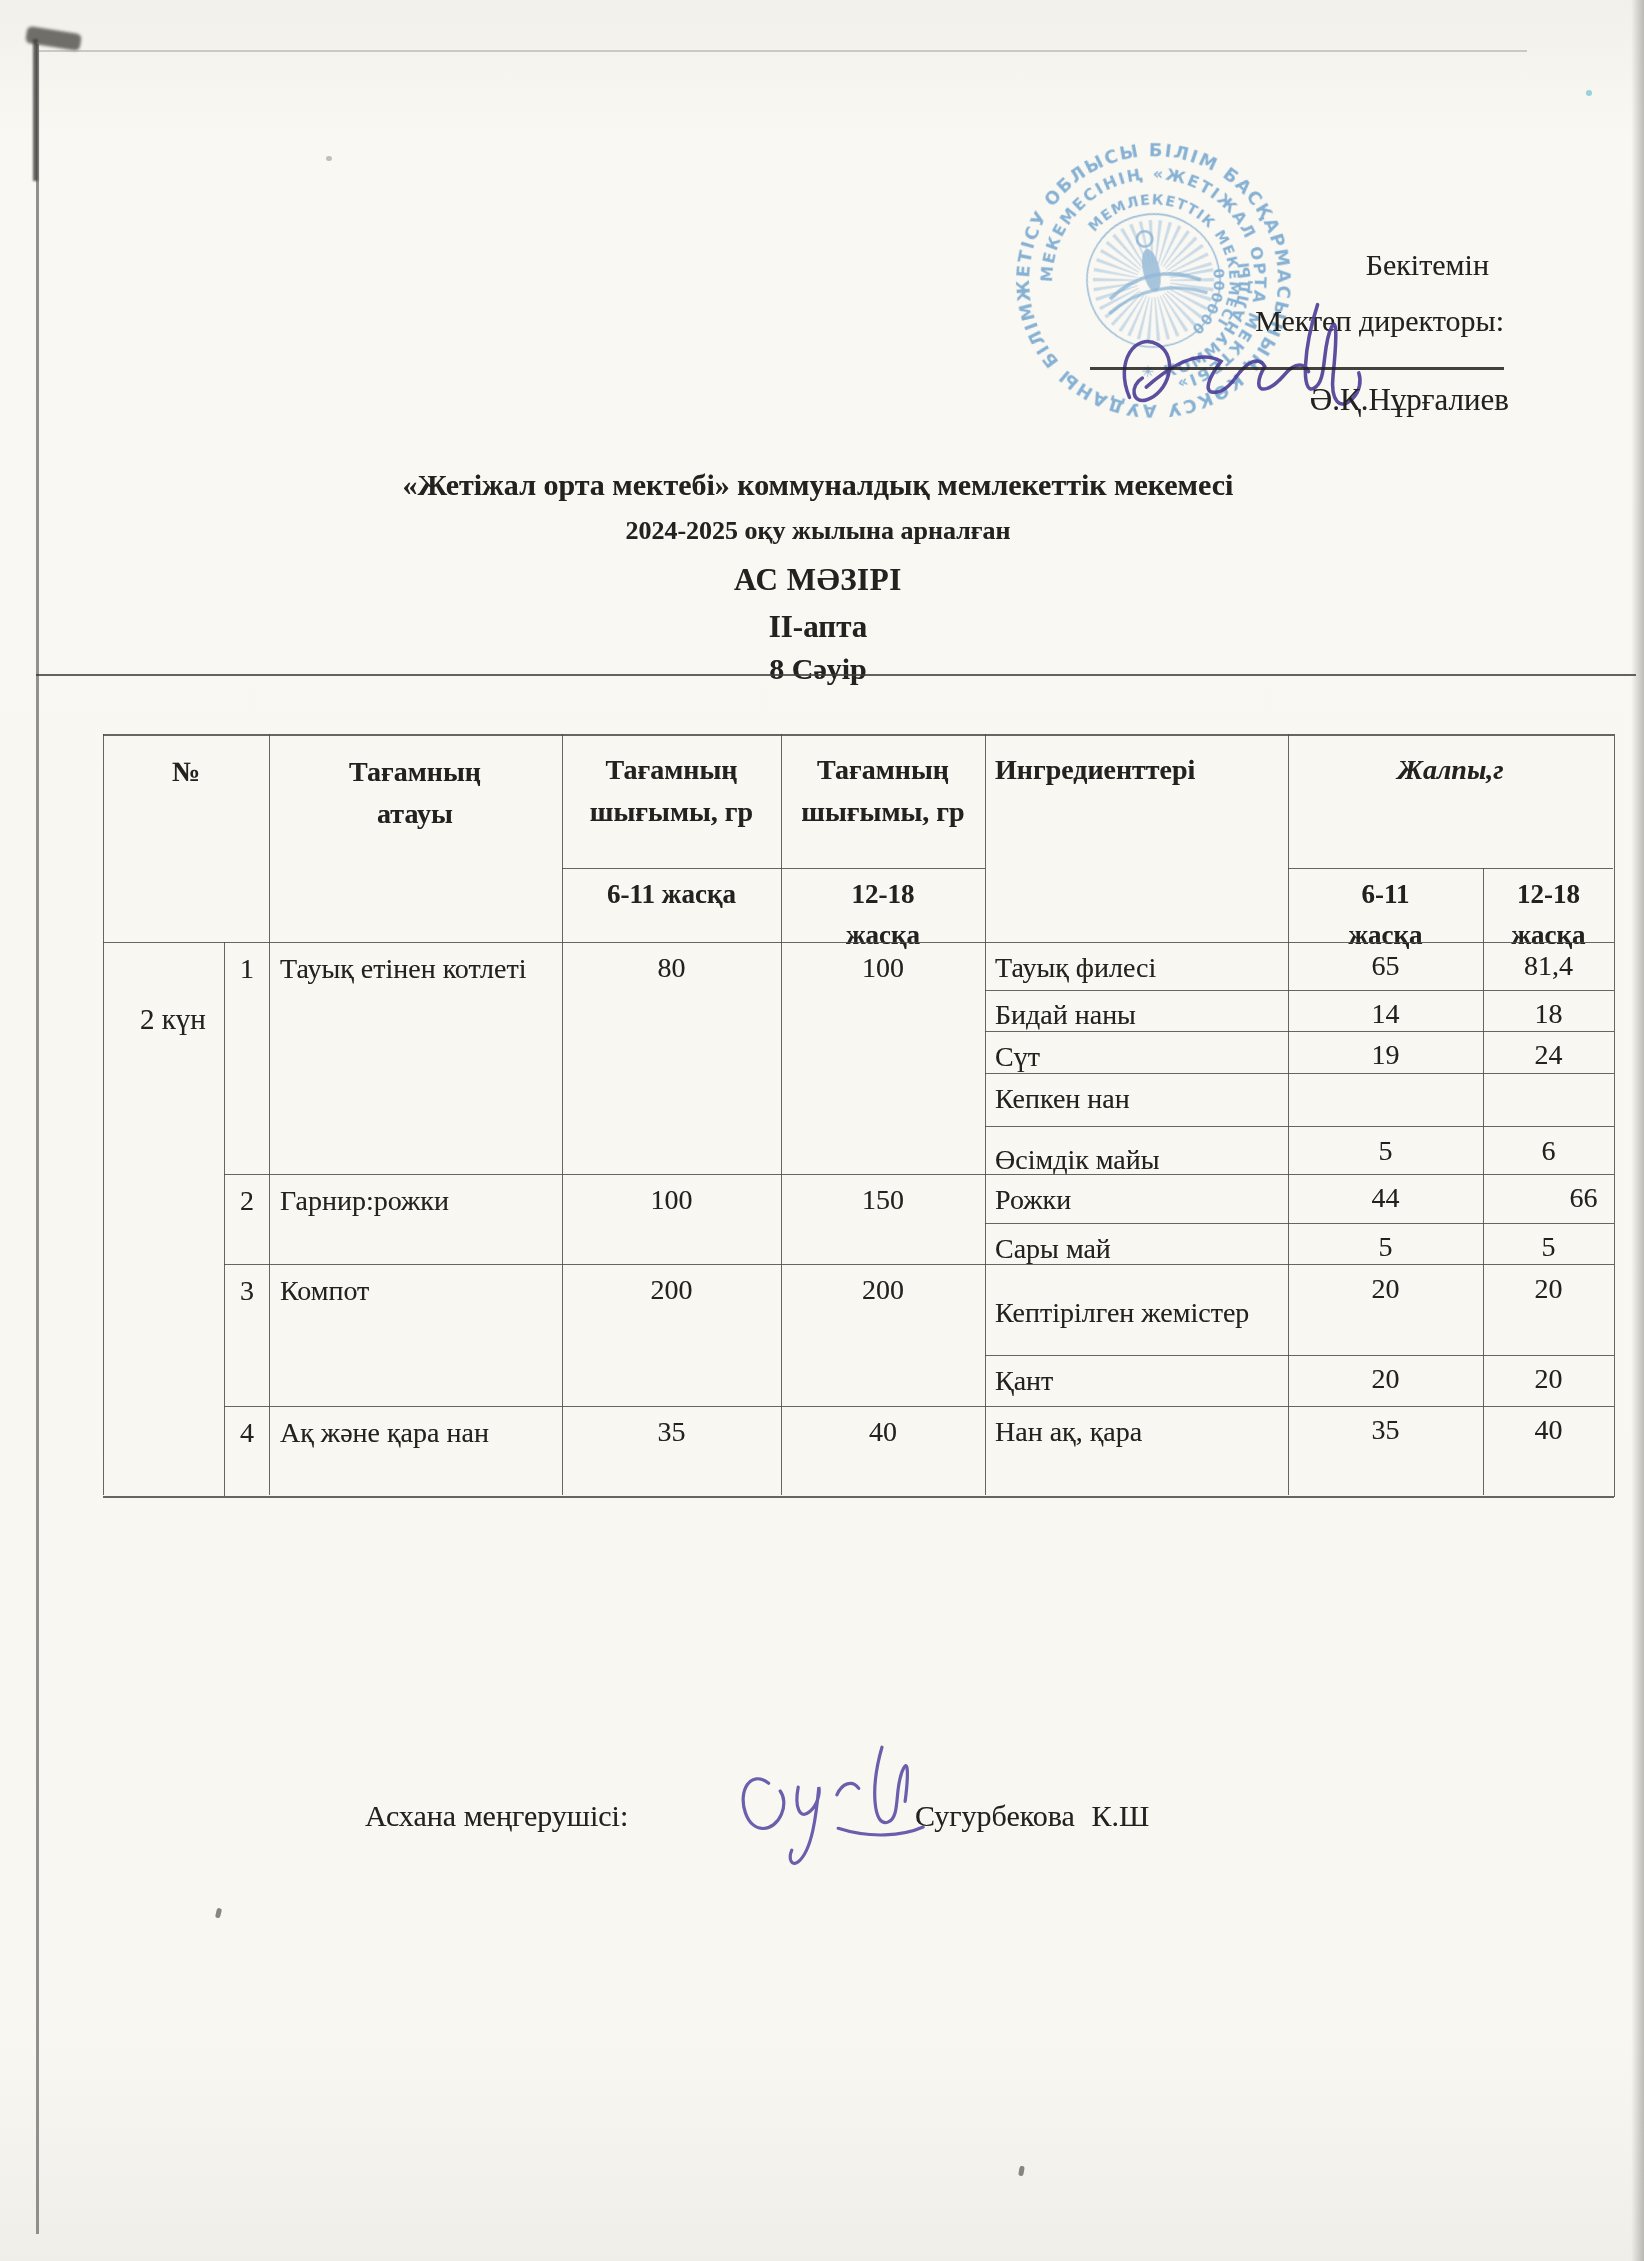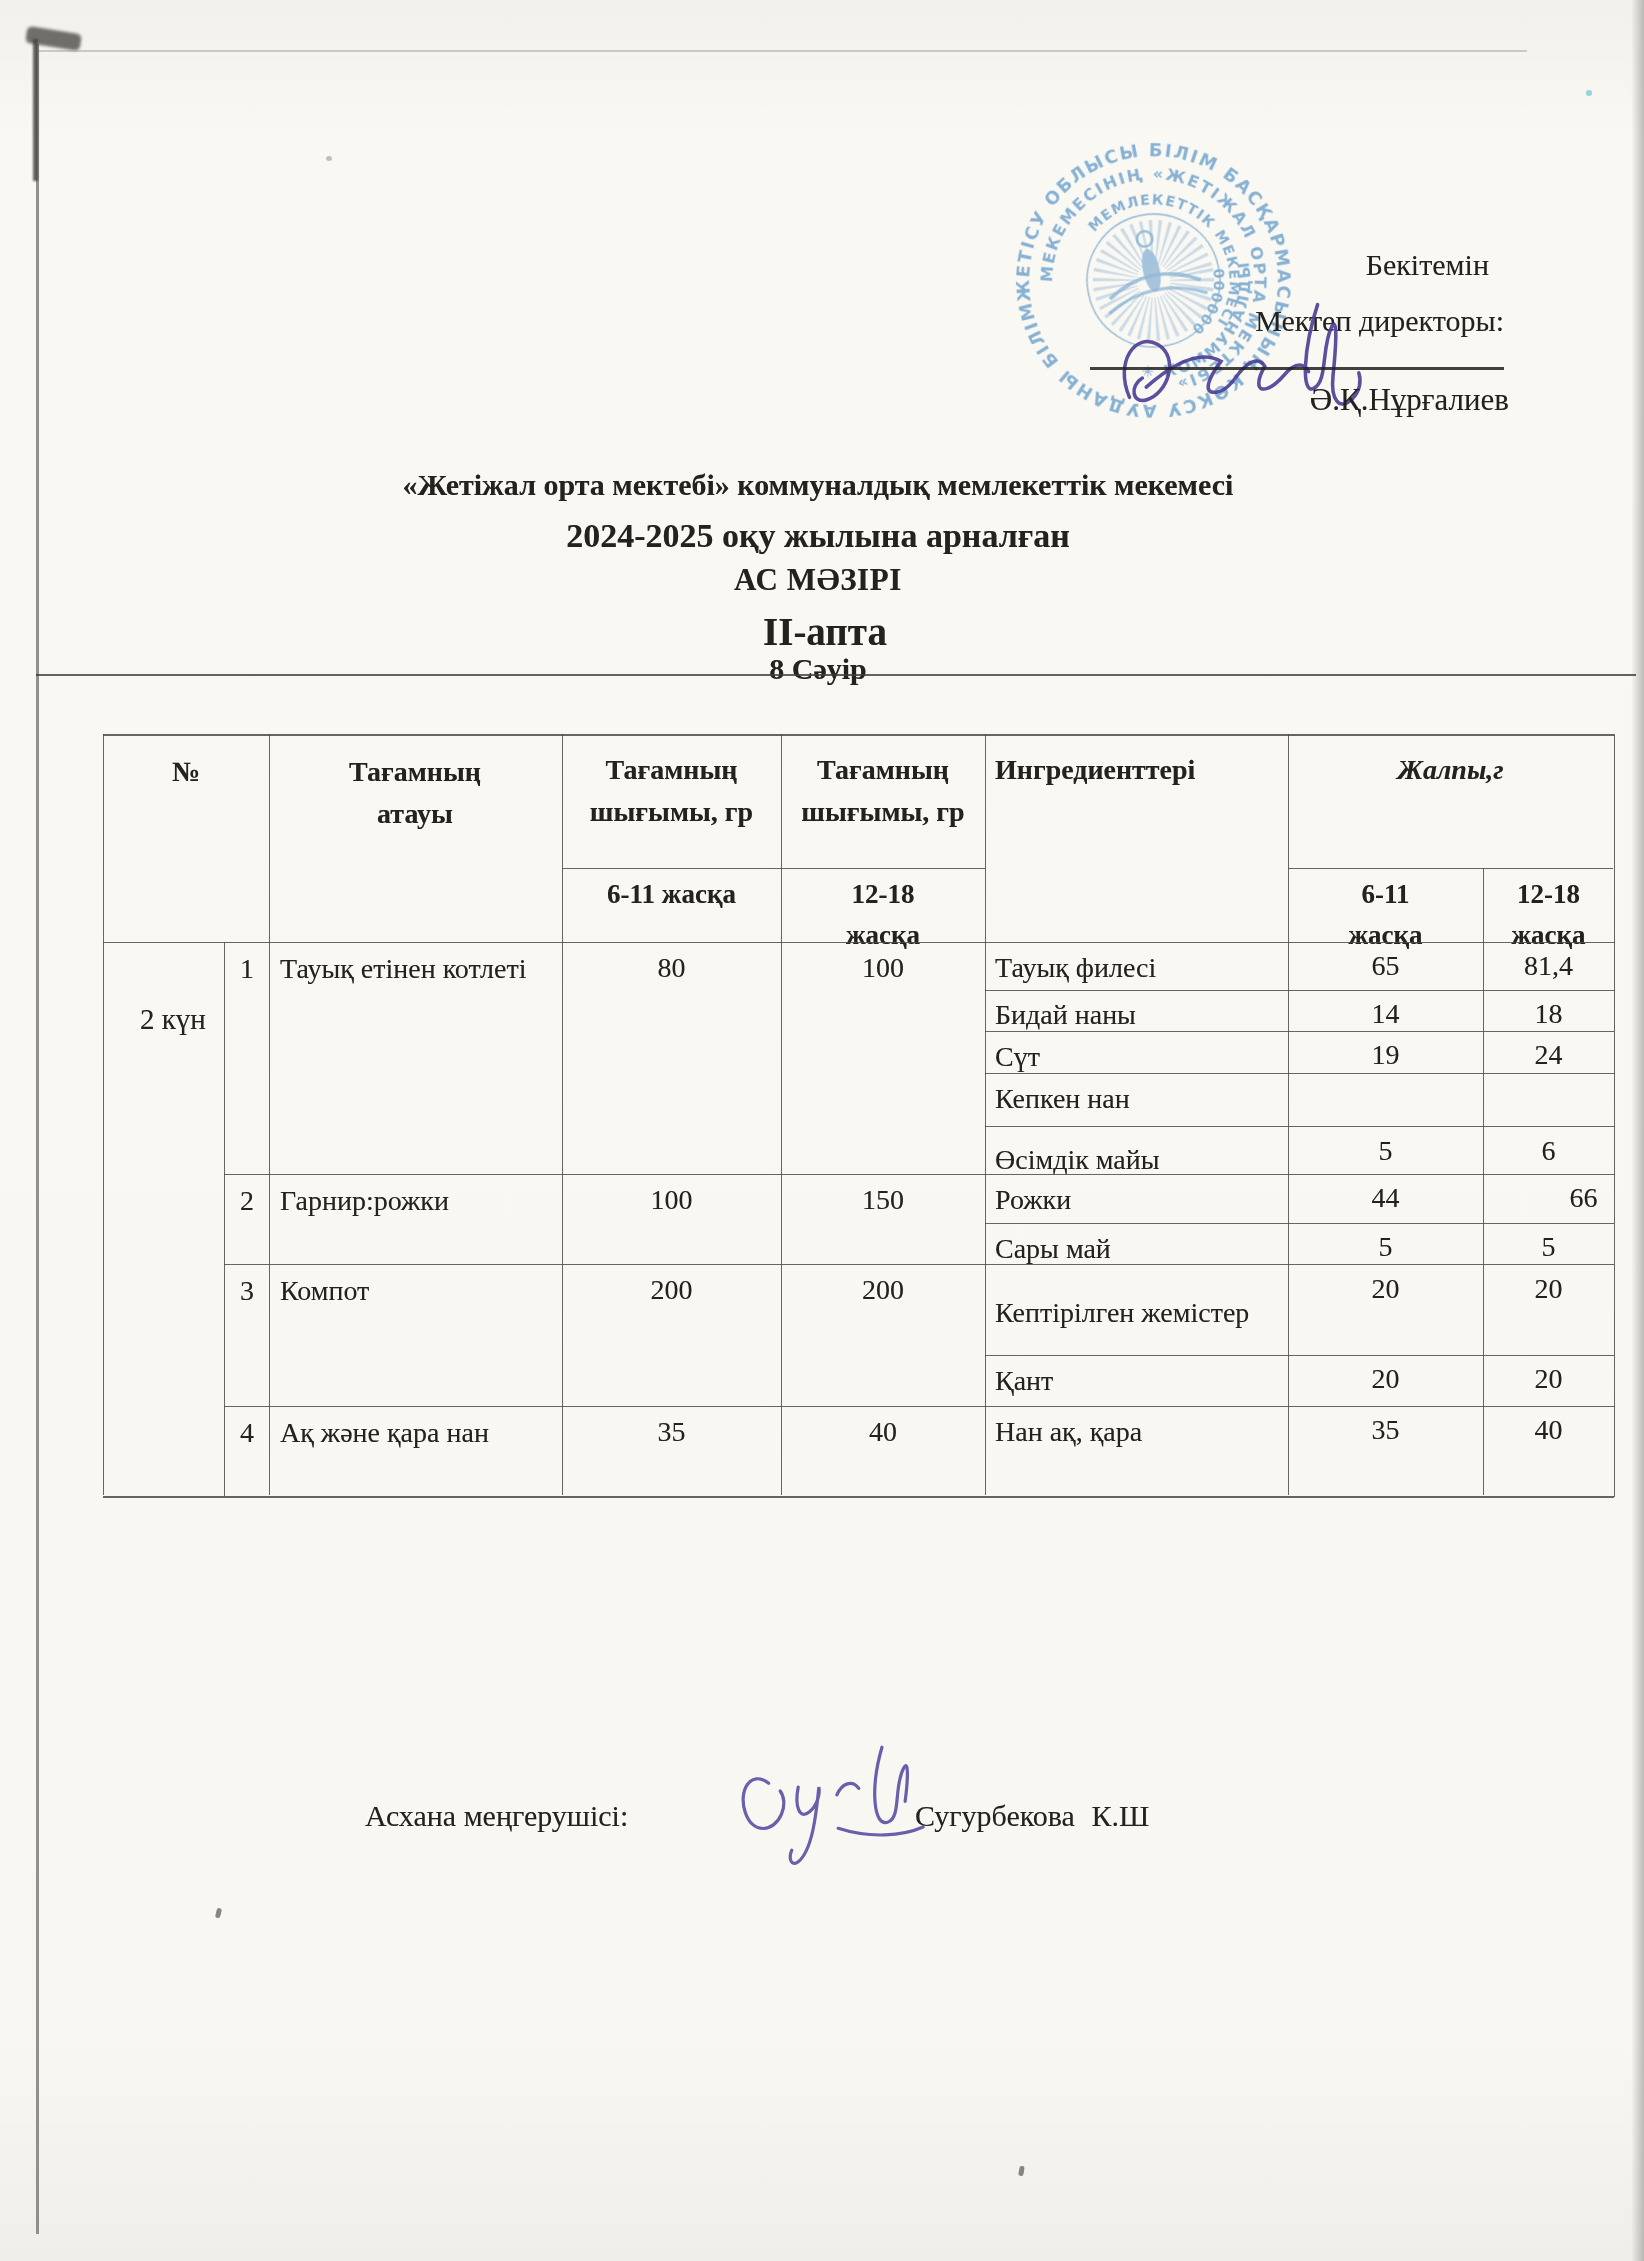--- a/index.html
+++ b/index.html
@@ -23,23 +23,23 @@
 
   
   #approve-label{right:155px;top:245px;font-size:30px;}
   #director-role{right:140px;top:301px;font-size:30px;}
   #director-underline{position:absolute;left:1090px;top:367px;width:414px;height:2.6px;background:#23201d;opacity:.85;}
   #director-name{right:135px;top:379px;font-size:31px;}
 
   
   .title-line{left:0;width:1636px;text-align:center;}
   #title1{top:465px;font-size:30px;}
-  #title2{top:513px;font-size:34px;}
+  #title2{top:513px;font-size:26px;}
   #title3{top:559px;font-size:31px;letter-spacing:0.6px;}
-  #title4{top:606px;font-size:39px;margin-left:7px;}
+  #title4{top:606px;font-size:31px;}
   #title5{top:649px;font-size:30px;}
   #banner-line{position:absolute;left:36px;top:674px;width:1600px;height:1.9px;background:#3e3c39;opacity:.8;}
   #week-banner{top:684px;font-size:30px;letter-spacing:0.6px;}
 
   
   .hcell{position:absolute;font-size:28px;font-weight:700;text-align:center;line-height:1.5;text-shadow:0 0 0.6px rgba(60,50,40,.35);}
   .hinner{margin:0 auto;}
   #h-no{left:103px;top:751px;width:166px;}
   #h-dish{left:269px;top:751px;width:292px;}
   #h-dish .hinner{max-width:193px;}

